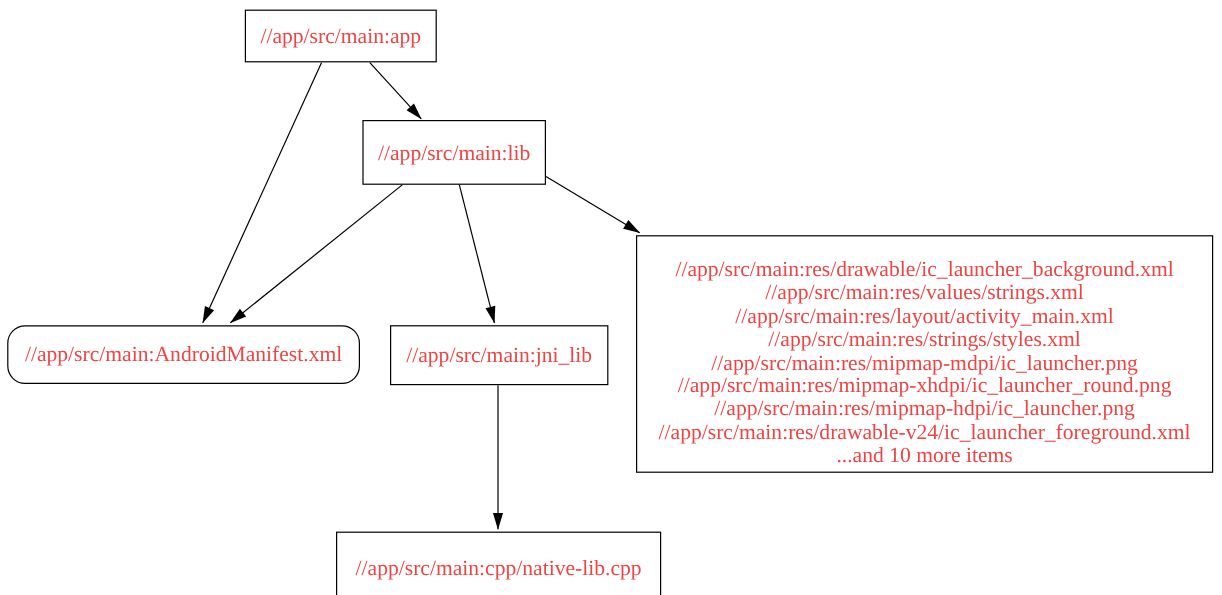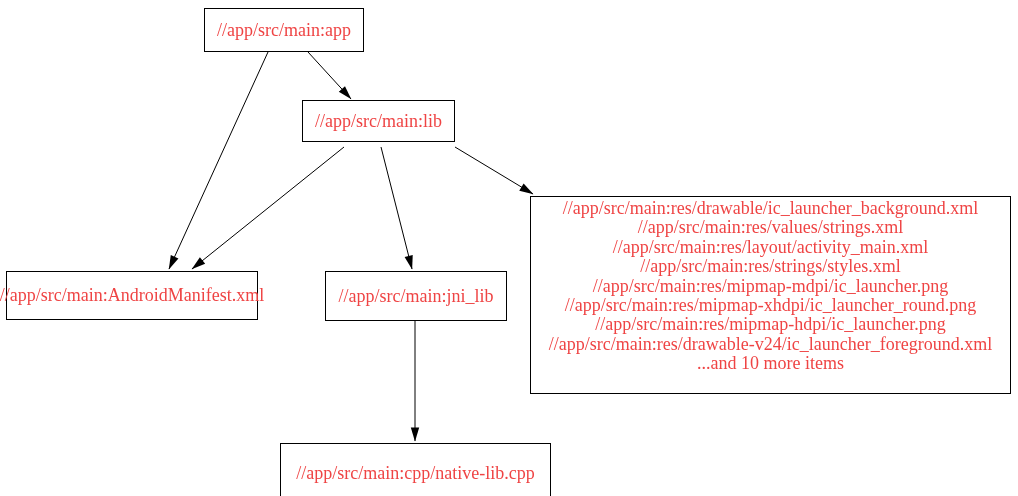--- a/index.html
+++ b/index.html
@@ -30,31 +30,31 @@
     z-index: 1;
     display: flex;
     align-items: center;
     justify-content: center;
     font-size: 18px;
     white-space: nowrap;
   }
   .node-multiline {
     display: block;
     text-align: center;
-    padding-top: 2px;
+    padding-top: 18px;
   }
   .node-multiline .res-line {
     line-height: 19.4px;
     font-size: 18px;
     white-space: nowrap;
   }
   
   #node-app              { left: 204px; top: 8px;   width: 160px; height: 44px; }
-  #node-lib              { left: 302px; top: 100px; width: 153px; height: 42px; }
-  #node-android-manifest { left: 6px;   top: 271px; width: 252px; height: 49px; }
+  #node-lib              { left: 302px; top: 100px; width: 153px; height: 54px; }
+  #node-android-manifest { left: 6px;   top: 271px; width: 294px; height: 49px; border-radius: 15px; }
   #node-jni-lib          { left: 325px; top: 271px; width: 182px; height: 50px; }
   #node-resources-group  { left: 530px; top: 196px; width: 481px; height: 198px; }
   #node-native-lib-cpp   { left: 280px; top: 443px; width: 271px; height: 61px; }
 </style>
 </head>
 <body>
 
 <div class="canvas">
 
   <svg class="edges-layer" width="1018" height="496" viewBox="0 0 1018 496">

